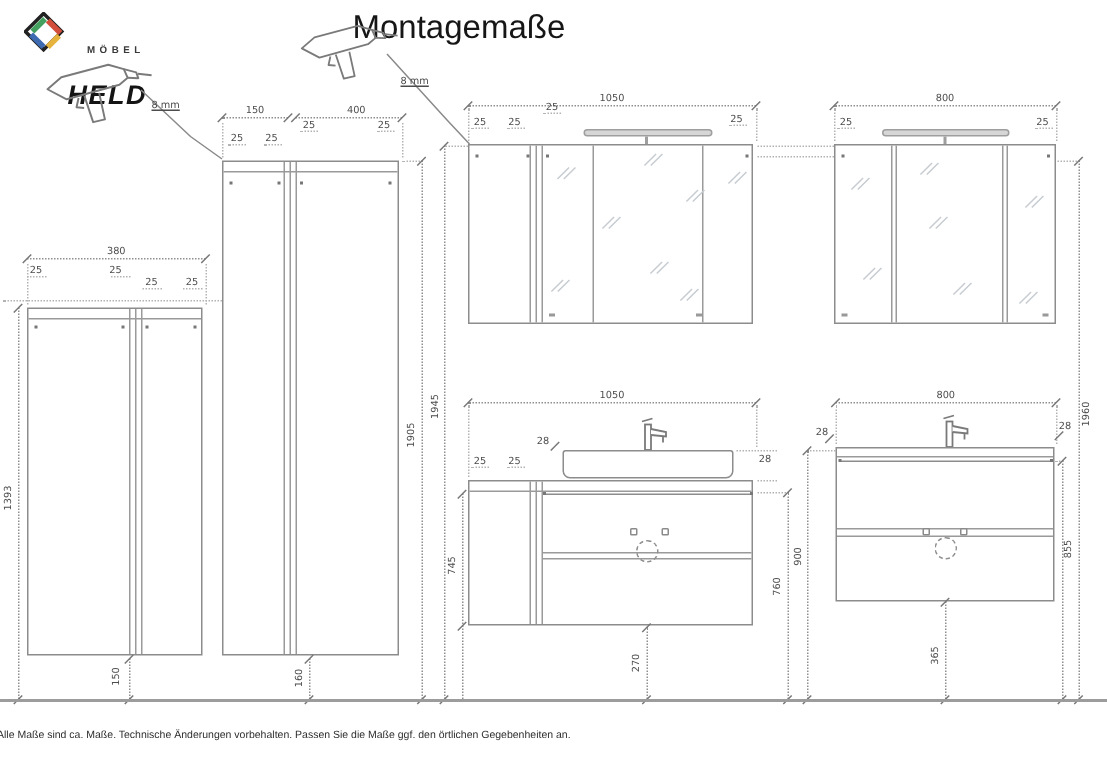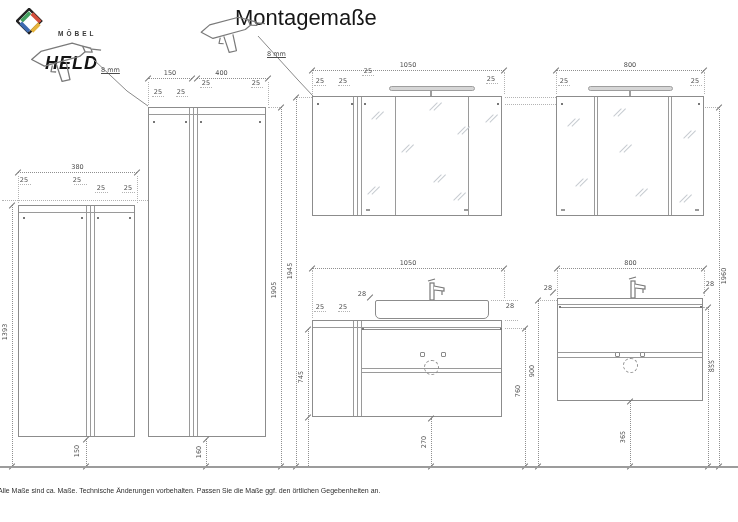--- a/index.html
+++ b/index.html
@@ -134,21 +134,21 @@
     <div class="dot" style="left:51px;top:13px;"></div>
     <div class="dot" style="left:110px;top:13px;"></div>
   </div>
   <div class="dlh" style="left:148px;top:78px;width:44px;"></div>
   <div class="dlh" style="left:197px;top:78px;width:71px;"></div>
   <div class="tk" style="left:144px;top:78px;"></div>
     <div class="tk" style="left:188px;top:78px;"></div>
   <div class="tk" style="left:193px;top:78px;"></div>
     <div class="tk" style="left:264px;top:78px;"></div>
   <div class="lbl" style="left:148px;top:69px;width:44px;">150</div>
-  <div class="lbl" style="left:186px;top:69px;width:71px;text-align:center;">400</div>
+  <div class="lbl" style="left:202px;top:69px;width:71px;text-align:center;">400</div>
   <div class="dlv ext" style="left:148px;top:82px;height:23px;"></div>
   <div class="dlv ext" style="left:268px;top:82px;height:23px;"></div>
   <div class="dlh ext" style="left:152px;top:96px;width:12px;"></div>
   <div class="lbl" style="left:151px;top:88px;width:14px;">25</div>
   <div class="dlh ext" style="left:176px;top:96px;width:12px;"></div>
   <div class="lbl" style="left:174px;top:88px;width:14px;">25</div>
   <div class="dlh ext" style="left:200px;top:87px;width:12px;"></div>
   <div class="lbl" style="left:199px;top:79px;width:14px;">25</div>
   <div class="dlh ext" style="left:251px;top:87px;width:12px;"></div>
   <div class="lbl" style="left:249px;top:79px;width:14px;">25</div>

